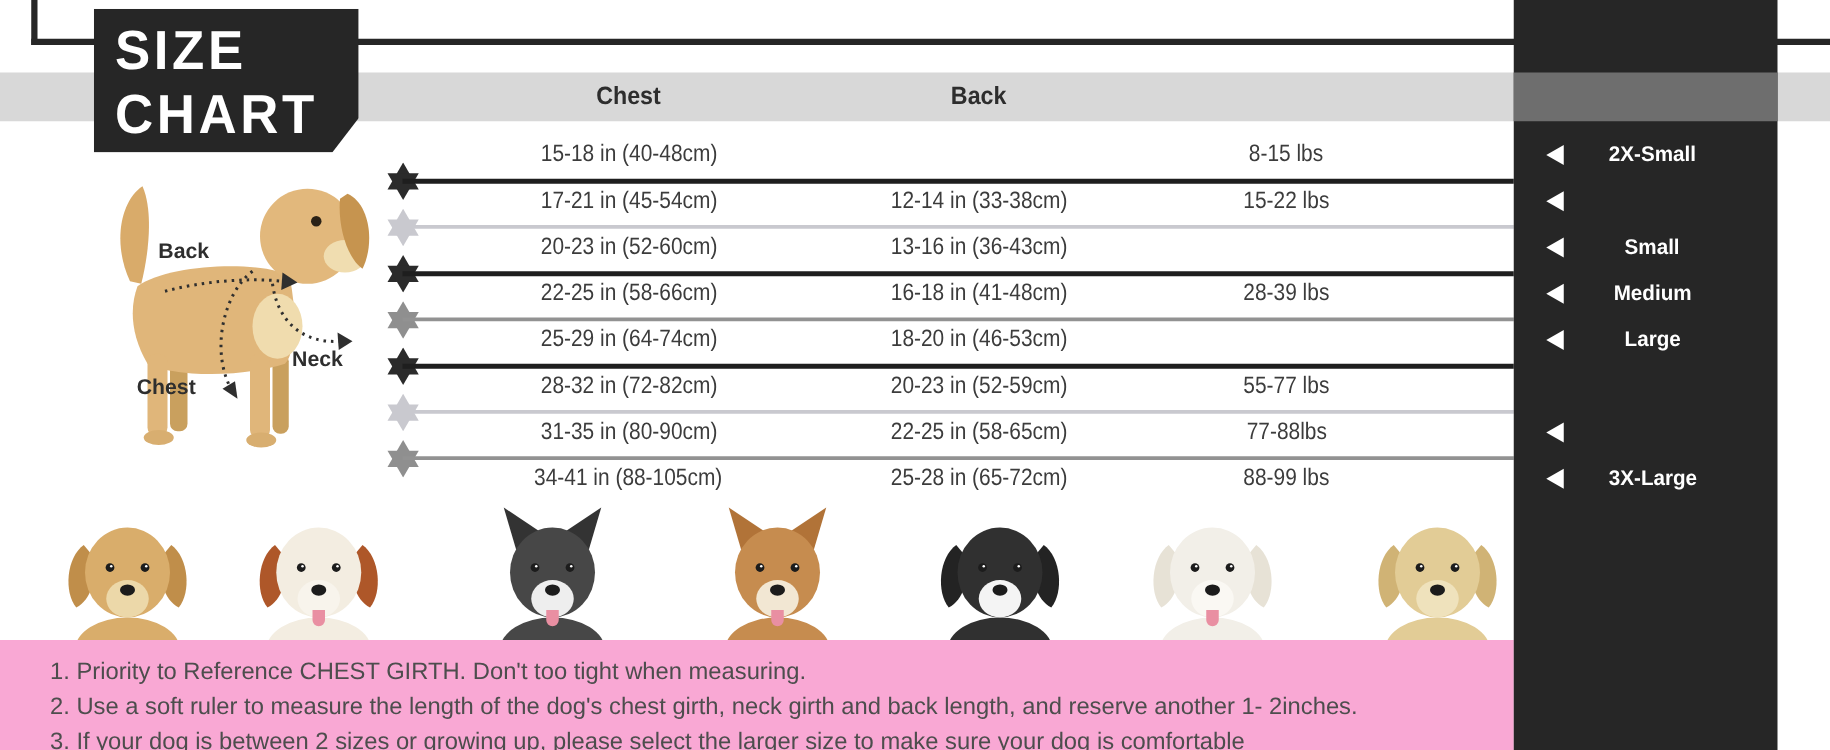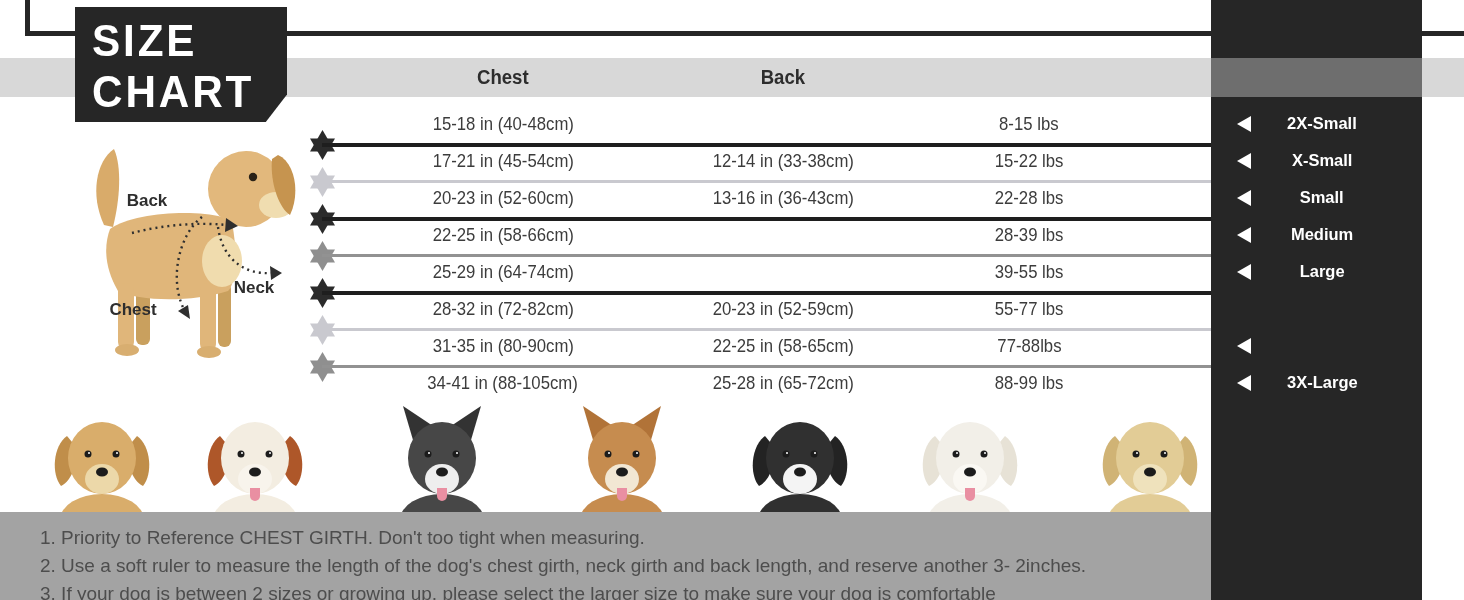--- a/index.html
+++ b/index.html
@@ -72,21 +72,21 @@
   .dogs-row .dog:nth-of-type(3){ left:377px; }
   .dogs-row .dog:nth-of-type(4){ left:557px; }
   .dogs-row .dog:nth-of-type(5){ left:735px; }
   .dogs-row .dog:nth-of-type(6){ left:905px; }
   .dogs-row .dog:nth-of-type(7){ left:1085px; }
   .dog[data-ears="pointy"] .ear-floppy { display:none; }
   .dog[data-ears="floppy"] .ear-pointy { display:none; }
   .dog:not([data-tongue]) .tongue { display:none; }
 
   
-  .notes-band { position:absolute; left:0; top:512px; width:1211px; height:88px; background:#a3a3a3;
+  .notes-band { position:absolute; left:0; top:512px; width:1211px; height:88px; background:#f9a8d4;
                 padding:12px 0 0 40px; }
   .note-line { font-size:19px; line-height:28px; color:#4d4d4d; }
 </style>
 </head>
 <body>
 
 <div id="canvas">
 
   <div class="frame-vline"></div>
   <div class="frame-hline"></div>
@@ -153,31 +153,31 @@
 
       <div class="trow" style="--i: 1;">
         <div class="cell c-chest"><span>17-21 in (45-54cm)</span></div>
         <div class="cell c-back"><span>12-14 in (33-38cm)</span></div>
         <div class="cell c-weight"><span>15-22 lbs</span></div>
       </div>
 
       <div class="trow" style="--i: 2;">
         <div class="cell c-chest"><span>20-23 in (52-60cm)</span></div>
         <div class="cell c-back"><span>13-16 in (36-43cm)</span></div>
-        <div class="cell c-weight"><span>22-28 lbs</span></div>
       </div>
 
       <div class="trow" style="--i: 3;">
         <div class="cell c-chest"><span>22-25 in (58-66cm)</span></div>
+        <div class="cell c-back"><span>16-18 in (41-48cm)</span></div>
         <div class="cell c-weight"><span>28-39 lbs</span></div>
       </div>
 
       <div class="trow" style="--i: 4;">
         <div class="cell c-chest"><span>25-29 in (64-74cm)</span></div>
-        <div class="cell c-weight"><span>39-55 lbs</span></div>
+        <div class="cell c-back"><span>18-20 in (46-53cm)</span></div>
       </div>
 
       <div class="trow" style="--i: 5;">
         <div class="cell c-chest"><span>28-32 in (72-82cm)</span></div>
         <div class="cell c-back"><span>20-23 in (52-59cm)</span></div>
         <div class="cell c-weight"><span>55-77 lbs</span></div>
       </div>
 
       <div class="trow" style="--i: 6;">
         <div class="cell c-chest"><span>31-35 in (80-90cm)</span></div>
@@ -380,37 +380,36 @@
           <ellipse cx="65" cy="70" rx="6" ry="4.5" fill="#1c1c1c"></ellipse>
         </svg>
       </div>
 
   </div>
 
   <div class="notes-band">
 
       <div class="note-line" style="--i: 0;">1. Priority to Reference CHEST GIRTH. Don't too tight when measuring.</div>
 
-      <div class="note-line" style="--i: 1;">2. Use a soft ruler to measure the length of the dog's chest girth, neck girth and back length, and reserve another 3- 2inches.</div>
+      <div class="note-line" style="--i: 1;">2. Use a soft ruler to measure the length of the dog's chest girth, neck girth and back length, and reserve another 1- 2inches.</div>
 
       <div class="note-line" style="--i: 2;">3. If your dog is between 2 sizes or growing up, please select the larger size to make sure your dog is comfortable</div>
 
   </div>
 
   <div class="sidebar">
     <div class="sidebar-band"></div>
 
       <div class="size-item" style="--i: 0;">
         <div class="tri"></div>
         <div class="size-label"><span>2X-Small</span></div>
       </div>
 
       <div class="size-item" style="--i: 1;">
         <div class="tri"></div>
-        <div class="size-label"><span>X-Small</span></div>
       </div>
 
       <div class="size-item" style="--i: 2;">
         <div class="tri"></div>
         <div class="size-label"><span>Small</span></div>
       </div>
 
       <div class="size-item" style="--i: 3;">
         <div class="tri"></div>
         <div class="size-label"><span>Medium</span></div>

